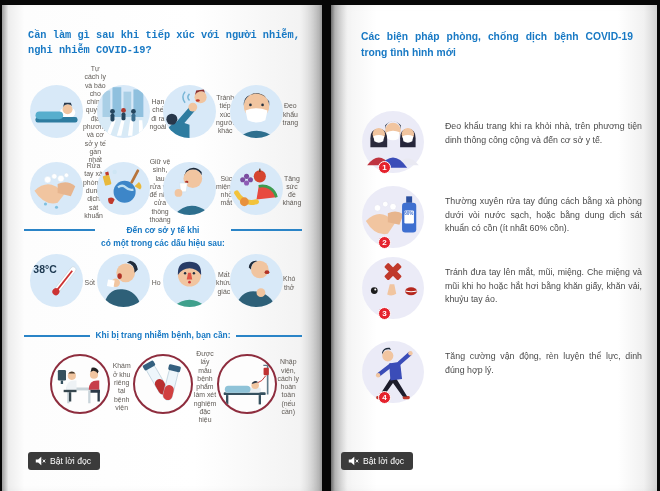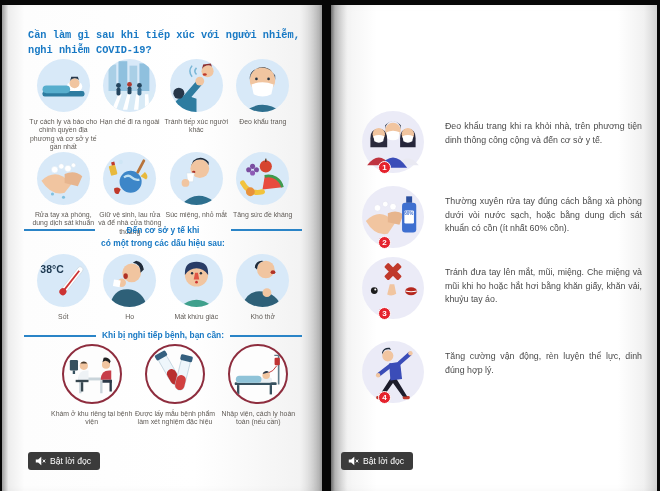--- a/index.html
+++ b/index.html
@@ -24,21 +24,21 @@
     box-shadow: inset 14px 0 16px -12px rgba(0,0,0,.35);
   }
   .spine { position:absolute; top:0; left:322px; width:9px; height:491px; background:#060606; }
 
   
   .lp-title {
     position:absolute; top:23px; left:26px; width:276px;
     color:#1879c4; font-size:10.3px; font-weight:bold; line-height:1.5;font-family:Liberation Mono, monospace;
   }
   .icon-row { position:absolute; left:28px; width:266px; display:flex; }
-  .icon-row .cell { width:25%; display:flex; flex-direction:column; align-items:center; }
+  .icon-row .cell { width:25%; display:flex; flex-direction:row; align-items:center; }
   .circle {
     width:53px; height:53px; border-radius:50%;
     background:#d8e9f8; overflow:hidden; flex-shrink:0;
   }
   .circle svg { width:100%; height:100%; display:block; }
   .caption {
     margin-top:6px; text-align:center; color:#5f5a55;
     font-size:6.9px; line-height:1.2; width:70px;
   }
   .sect-head { position:absolute; left:22px; width:278px; display:flex; }
@@ -291,21 +291,21 @@
           <ellipse cx="33.5" cy="16.5" rx="2.2" ry="1.7" fill="#b03226"></ellipse>
           <circle cx="28" cy="35" r="4" fill="#f1c5a0"></circle>
         </svg>
       </div>
       <div class="caption">Khó thở</div>
     </div>
   </div>
 
   <div class="sect-head single" style="top:324px;">
     <div class="rule"></div>
-    <div class="sect-text">Khi bị nghi tiếp bệnh, bạn cần:</div>
+    <div class="sect-text">Khi bị trang nhiễm bệnh, bạn cần:</div>
     <div class="rule"></div>
   </div>
 
   <div class="icon-row row4" style="top:339px;">
     <div class="cell">
       <div class="circle red-ring">
         <svg viewBox="0 0 48 48">
           <rect x="5" y="12" width="7" height="9" rx="1" fill="#36515f"></rect>
             <rect x="7.5" y="21" width="2" height="3" fill="#36515f"></rect>
           <rect x="12" y="27" width="22" height="2.5" fill="#c9d4da"></rect>
@@ -368,20 +368,21 @@
       <path d="M10 4.2 l3 3.6 M13 4.2 l-3 3.6" stroke="#fff" stroke-width="1.2"></path>
     </svg>
     <span>Bật lời đọc</span>
   </button>
 </div>
 
 <div class="spine"></div>
 
 <div class="page page-right">
 
+  <div class="rp-title">Các biện pháp phòng, chống dịch bệnh COVID-19 trong tình hình mới</div>
 
   <div class="rp-item" style="top:106px;">
     <div class="rp-circle">
       <svg viewBox="0 0 48 48">
         <path d="M6.5 28 v-7 q0 -7 6.5 -7 q6.5 0 6.5 7 v7z" fill="#2b2b3d"></path>
         <circle cx="13" cy="18" r="4.8" fill="#f1c5a0"></circle>
         <path d="M8.8 19.5 q4.2 -2 8.4 0 l-0.8 4 q-3.4 2 -6.8 0z" fill="#fff"></path>
         <path d="M4 42 q9 -12 18 0z" fill="#bf3440"></path>
         <path d="M29.5 28 v-7 q0 -7 6 -7 q6 0 6 7 v7z" fill="#26263a"></path>
         <circle cx="35.5" cy="18" r="4.8" fill="#f1c5a0"></circle>

